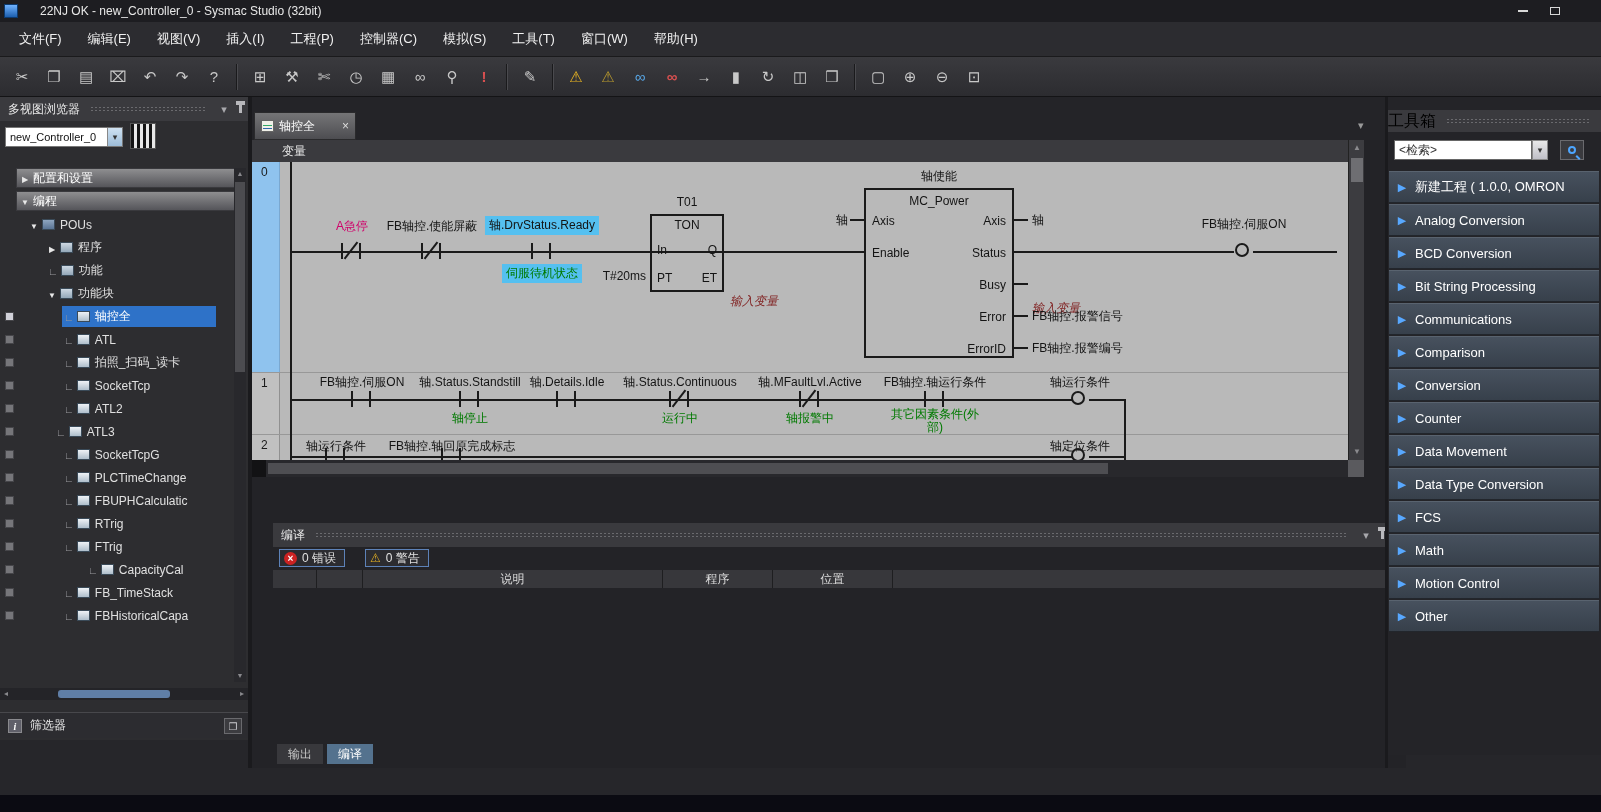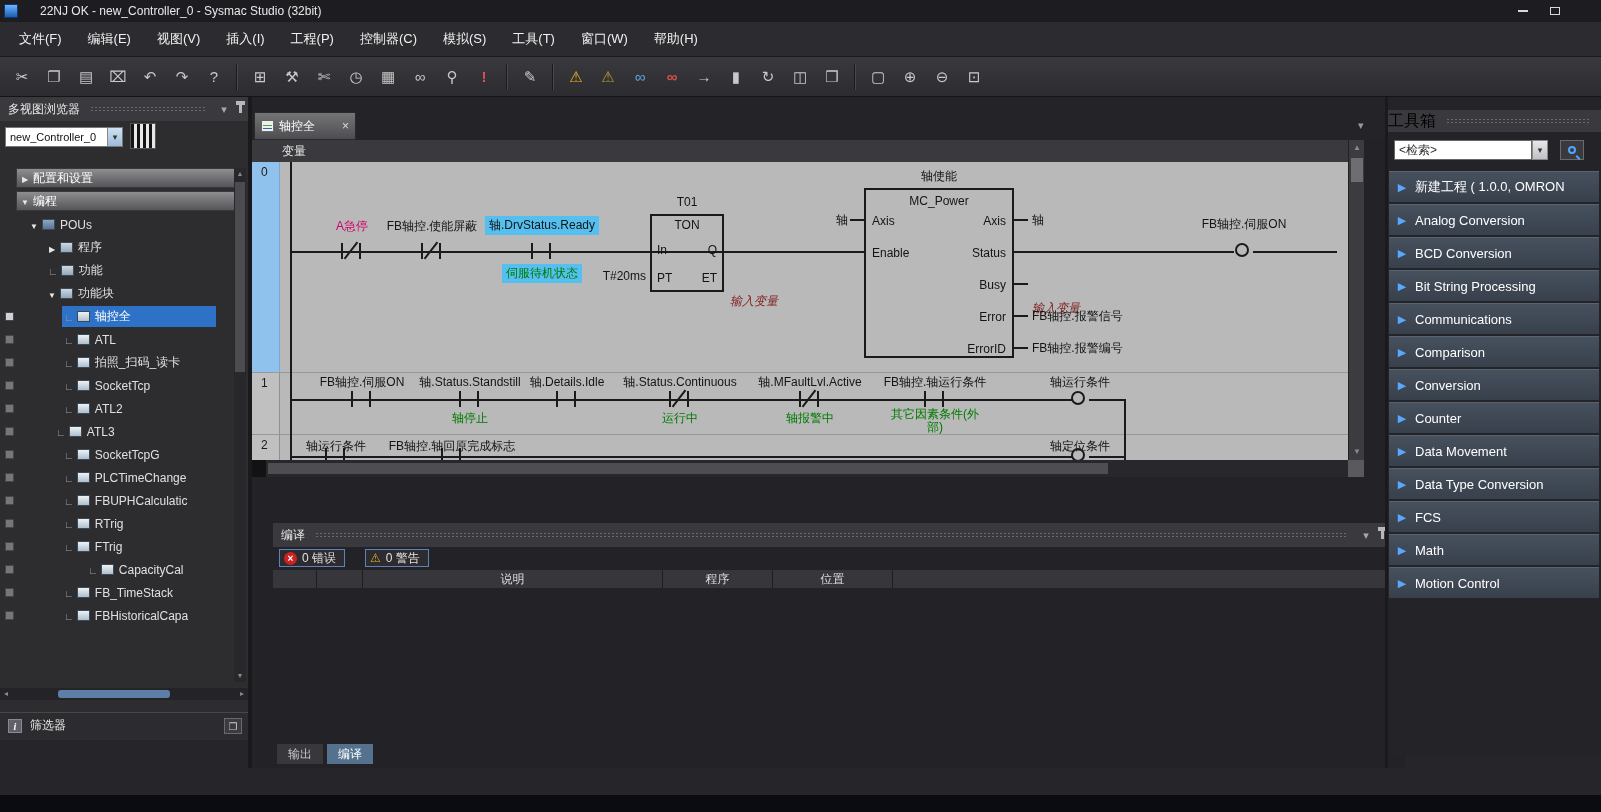--- a/index.html
+++ b/index.html
@@ -567,16 +567,20 @@
         <span>FCS</span>
       </div>
     <div class="titem" style="top:437px">
         <span class="tarrow"></span>
         <span>Math</span>
       </div>
     <div class="titem" style="top:470px">
         <span class="tarrow"></span>
         <span>Motion Control</span>
       </div>
+    <div class="titem" style="top:503px">
+        <span class="tarrow"></span>
+        <span>Other</span>
+      </div>
   </div>
 
   <div class="bottom-strip"></div>
 </div>
 
 </body></html>

